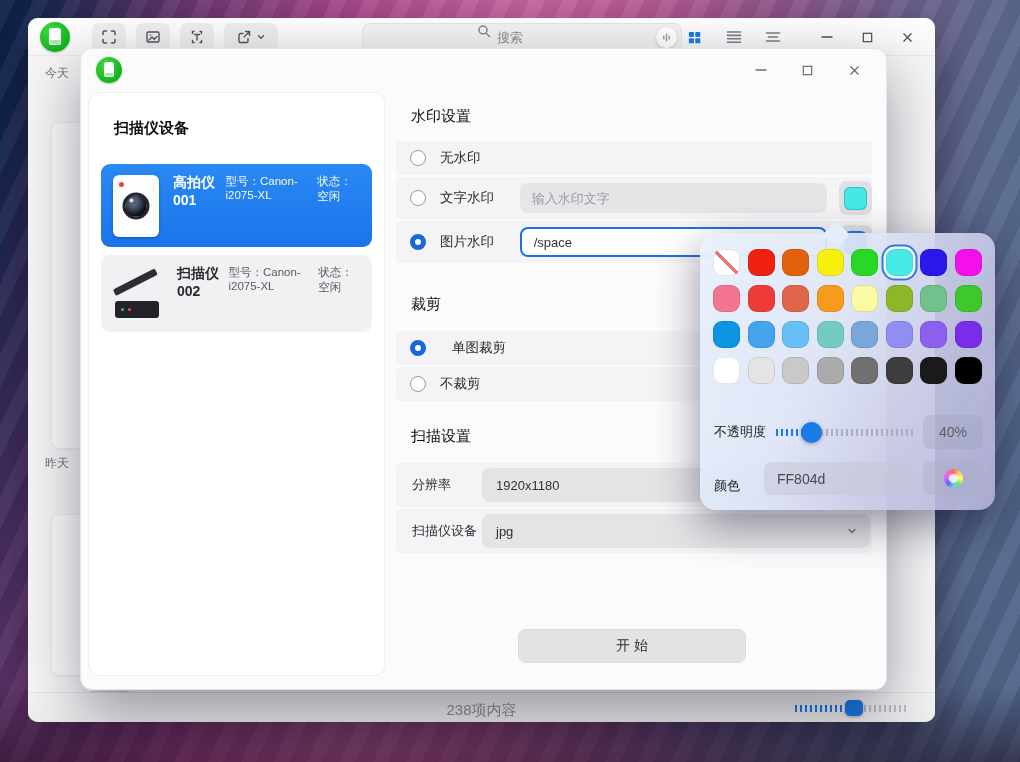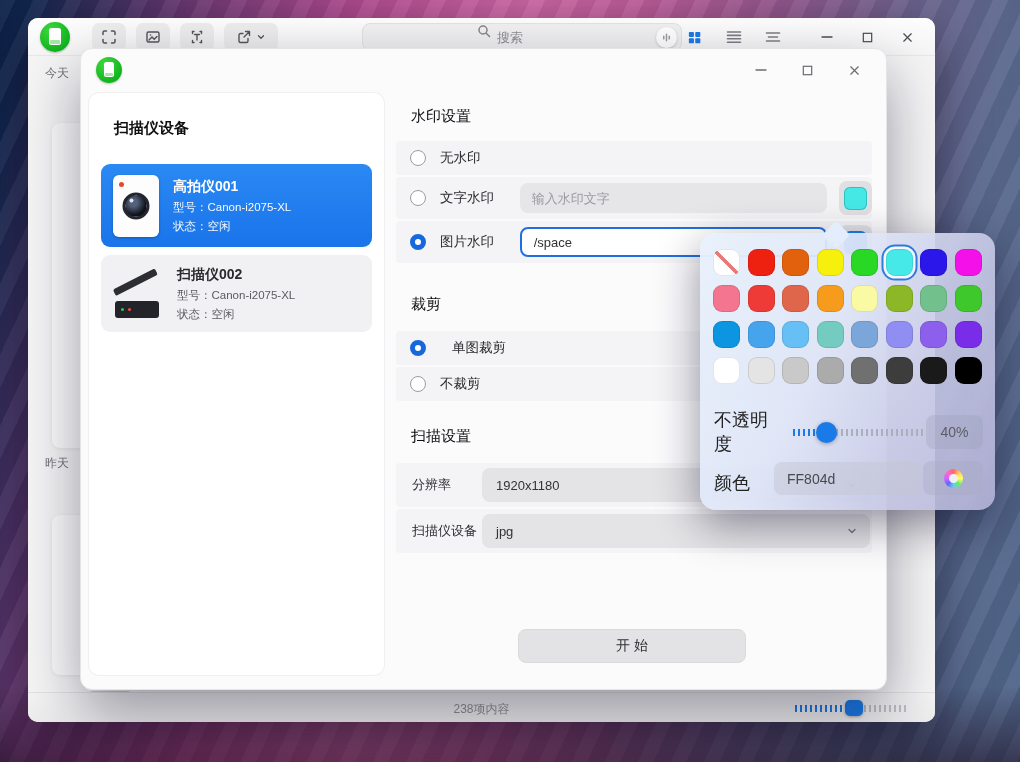--- a/index.html
+++ b/index.html
@@ -38,21 +38,21 @@
   .vt.active { color:#1a7be8; }
   .win-ctrls { position:absolute; right:8px; top:0; height:38px; display:flex; align-items:center; }
   .wc { width:40px; height:38px; display:flex; align-items:center; justify-content:center; color:#4c4d52; }
 
   .timeline-label { position:absolute; font-size:12px; color:#72737a; }
   .thumb-card { position:absolute; background:#fcfcfd; border-radius:8px; box-shadow:0 1px 4px rgba(0,0,0,.07); }
   .mini-caption { position:absolute; left:62px; top:673px; width:40px; height:5px; background:#b9b9bd; opacity:.65; border-radius:2px; }
 
   .statusbar { position:absolute; left:0; right:0; bottom:0; height:30px; background:linear-gradient(#f4f4f5,#ededee);
     border-top:1px solid #e2e2e4; border-radius:0 0 10px 10px; }
-  .items-count { position:absolute; left:0; right:0; top:8px; text-align:center; font-size:12px; color:#8e8f94; }
+  .items-count { position:absolute; left:0; right:0; top:8px; text-align:center; font-size:15px; color:#8e8f94; }
   .zoom-slider { position:absolute; right:27px; top:12px; width:113px; height:7px; }
   .ticks { position:absolute; top:0; bottom:0; background-clip:content-box; }
   .zoom-slider .t-blue { left:0; width:52%; background:repeating-linear-gradient(90deg,#1a7be8 0 2px,transparent 2px 5px); }
   .zoom-slider .t-gray { left:52%; right:0; background:repeating-linear-gradient(90deg,#bfc0c6 0 2px,transparent 2px 5px); }
   .zoom-handle { position:absolute; left:calc(52% - 9px); top:-5px; width:18px; height:16px; border-radius:5px;
     background:#1a7be8; box-shadow:0 1px 3px rgba(0,0,0,.3); }
 
   
   .dialog { position:absolute; left:80px; top:48px; width:807px; height:642px; background:#fbfbfc;
     border:1px solid #e5e5e8; border-radius:12px; box-shadow:0 24px 60px rgba(10,5,25,.4); z-index:20; }
@@ -60,21 +60,21 @@
   .dlg-logo { position:absolute; left:15px; top:8px; width:26px; height:26px; }
   .dlg-ctrls { position:absolute; right:8px; top:6px; display:flex; }
   .dlg-wc { width:47px; height:30px; display:flex; align-items:center; justify-content:center; color:#6b6c71; }
 
   .device-panel { position:absolute; left:8px; top:44px; width:295px; bottom:14px; background:#fff;
     border-radius:10px; box-shadow:0 0 0 1px #f0f0f2; }
   .device-title { position:absolute; left:25px; top:26px; font-size:15px; font-weight:bold; color:#111; }
   .device-card { position:absolute; left:12px; width:271px; border-radius:9px; display:flex; padding:10px 12px; gap:14px; }
   .device-card.selected { top:71px; height:83px; background:linear-gradient(#2a89f3,#1a74ea); }
   .device-card.idle { top:162px; height:77px; background:#f1f1f3; }
-  .dev-texts { display:flex; flex-direction:column; justify-content:center; gap:4px; }
+  .dev-texts { display:flex; flex-direction:row; justify-content:center; gap:4px; }
   .dev-name { font-size:14px; font-weight:bold; }
   .dev-meta { font-size:11.5px; }
   .selected .dev-name { color:#fff; } .selected .dev-meta { color:rgba(255,255,255,.96); }
   .idle .dev-name { color:#2a2a2e; } .idle .dev-meta { color:#5a5b60; }
 
   .cam-tile { width:46px; height:62px; background:#fdfdfd; border-radius:6px; position:relative; box-shadow:0 1px 3px rgba(0,0,0,.25); flex:0 0 auto; align-self:center; }
   .cam-dot { position:absolute; left:6px; top:7px; width:5px; height:5px; border-radius:50%; background:#e8452f; }
   .cam-lens { position:absolute; left:50%; top:50%; transform:translate(-50%,-50%); width:27px; height:27px; border-radius:50%;
     background:radial-gradient(circle at 38% 34%,#53617a 0 20%,#0f121b 65%); border:3px solid #23252f; }
   .cam-lens::after { content:""; position:absolute; left:4px; top:3px; width:4px; height:4px; border-radius:50%; background:rgba(255,255,255,.85); }
@@ -118,21 +118,21 @@
     background:#e3edfb; border-radius:4px; }
   .swatch-grid { position:absolute; left:13px; top:16px; width:269px; display:grid;
     grid-template-columns:repeat(8,27px); grid-auto-rows:27px; gap:9px 7.5px; }
   .sw { width:27px; height:27px; border-radius:9px; box-shadow:inset 0 0 0 1px rgba(0,0,0,.1); }
   .sw.none { background:#fff; position:relative; overflow:hidden; }
   .sw.none::after { content:""; position:absolute; inset:0;
     background:linear-gradient(45deg,transparent 45%,#e87a7a 45%,#e87a7a 55%,transparent 55%); }
   .sw.sel { box-shadow:inset 0 0 0 1px rgba(0,0,0,.08),0 0 0 2.5px rgba(255,255,255,.95),0 0 0 4.5px #2f7bdc; }
 
   .opacity-row { position:absolute; left:14px; right:12px; top:182px; height:34px; display:flex; align-items:center; }
-  .pk-label { font-size:18px; color:#222; }
+  .pk-label { font-size:13px; color:#222; }
   .op-slider { position:relative; width:140px; height:7px; margin-left:10px; }
   .op-slider .t-blue { left:0; width:25%; background:repeating-linear-gradient(90deg,#1a7be8 0 2px,transparent 2px 5px); }
   .op-slider .t-gray { left:25%; right:0; background:repeating-linear-gradient(90deg,#abaebc 0 2px,transparent 2px 5px); }
   .op-handle { position:absolute; left:calc(25% - 10px); top:-7px; width:21px; height:21px; border-radius:50%;
     background:#1a7be8; box-shadow:0 1px 4px rgba(0,0,0,.3); }
   .op-value { margin-left:auto; width:60px; height:34px; border-radius:8px; background:rgba(150,155,178,.28);
     display:flex; align-items:center; justify-content:center; font-size:14px; color:#5c5d66; }
 
   .color-row { position:absolute; left:14px; right:12px; top:228px; height:34px; display:flex; align-items:flex-end; }
   .hex-input { width:148px; height:33px; margin-left:24px; border:none; outline:none; border-radius:8px;

